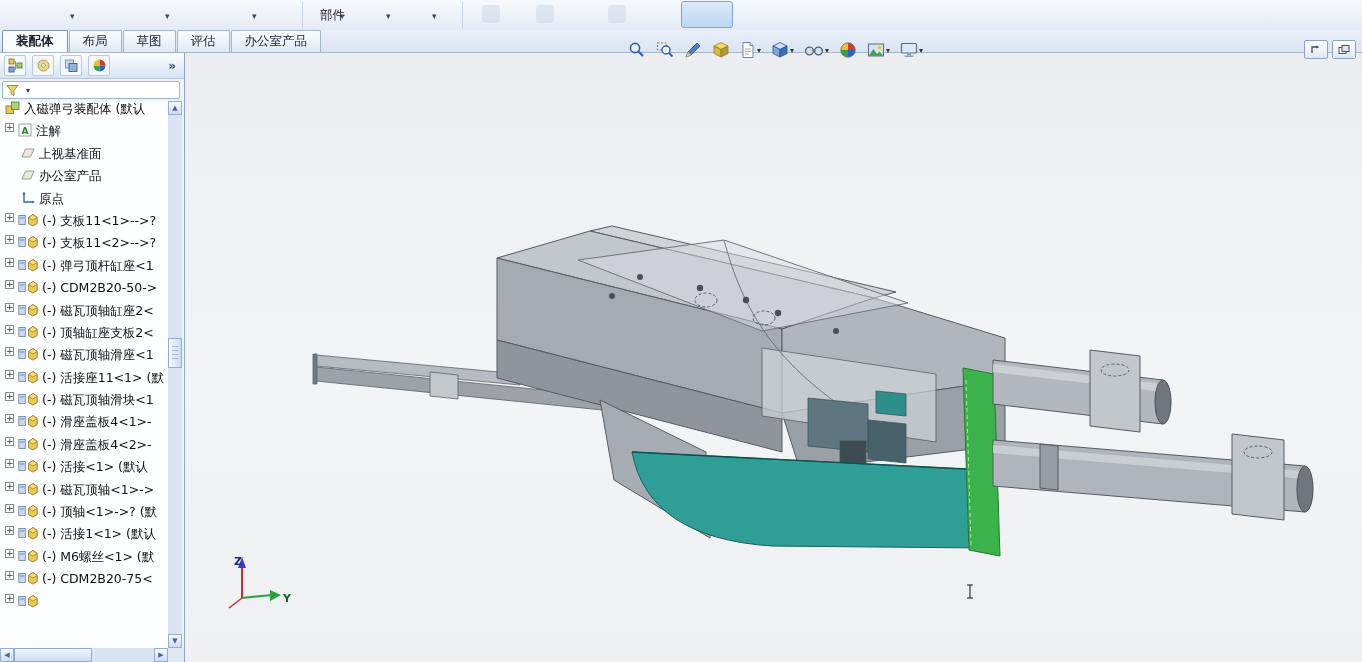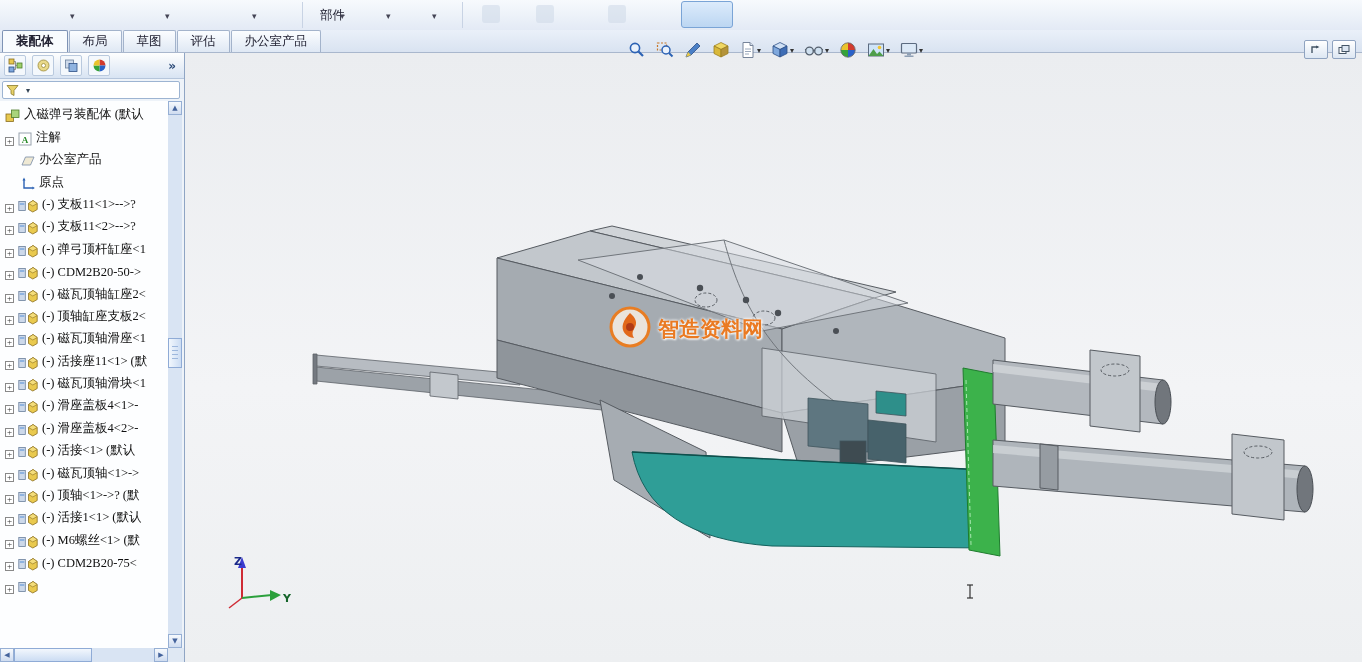--- a/index.html
+++ b/index.html
@@ -44,21 +44,21 @@
         display:flex;align-items:center;padding-left:4px;gap:6px;}
   .ptab{width:20px;height:19px;display:flex;align-items:center;justify-content:center;
         border:1px solid #b9c9de;border-radius:2px;background:#f4f8fc;}
   .chev{margin-left:auto;margin-right:8px;color:#2b4a77;font-weight:bold;font-size:12px;}
   .filter{position:absolute;left:2px;top:28px;width:178px;height:18px;background:#fff;
         border:1px solid #9db4d2;border-radius:2px;display:flex;align-items:center;
         padding-left:3px;gap:2px;box-sizing:border-box;}
   .filter .dd{font-size:8px;color:#345;}
 
   .tree{position:absolute;left:0;top:48px;width:168px;height:547px;background:#fdfeff;overflow:hidden;}
-  .trow{display:flex;align-items:flex-end;height:22.4px;padding-left:5px;font-size:12.5px;color:#101010;white-space:nowrap;font-family:Liberation Serif, serif;}
+  .trow{display:flex;align-items:flex-start;height:22.4px;padding-left:5px;font-size:12.5px;color:#101010;white-space:nowrap;}
   .trow.indent{padding-left:21px;}
   .exp{width:9px;height:9px;border:1px solid #898989;background:#fff;font-size:9px;line-height:7px;
        text-align:center;color:#333;margin-right:4px;flex:none;box-sizing:border-box;}
   .ticon{margin-right:4px;flex:none;display:flex;}
 
   
   .vsb{position:absolute;left:168px;top:48px;width:14px;height:547px;background:#d9e4f3;}
   .sb-btn{position:absolute;width:14px;height:14px;background:linear-gradient(#f6f9fd,#cfdcf0);
        border:1px solid #96afd4;box-sizing:border-box;font-size:7px;color:#44639c;text-align:center;line-height:12px;}
   .vsb-thumb{position:absolute;left:0;top:237px;width:14px;height:30px;
@@ -257,20 +257,28 @@
         </div>
         <div class="trow">
           <span class="exp">+</span>
           <span class="ticon">
             <svg width="14" height="14" viewBox="0 0 14 14">
               <rect x="1" y="1" width="12" height="12" fill="#fff" stroke="#98a2ae"></rect>
               <text x="7" y="10.5" font-size="9" font-weight="bold" fill="#2a8a2a" text-anchor="middle">A</text>
             </svg>
           </span>
           <span>注解</span>
+        </div>
+        <div class="trow indent">
+          <span class="ticon">
+            <svg width="14" height="14" viewBox="0 0 14 14">
+              <polygon points="1,11 4.5,3 13,3 9.5,11" fill="#efe9d4" stroke="#8595ad" stroke-width="0.9"></polygon>
+            </svg>
+          </span>
+          <span>上视基准面</span>
         </div>
         <div class="trow indent">
           <span class="ticon">
             <svg width="14" height="14" viewBox="0 0 14 14">
               <polygon points="1,11 4.5,3 13,3 9.5,11" fill="#efe9d4" stroke="#8595ad" stroke-width="0.9"></polygon>
             </svg>
           </span>
           <span>办公室产品</span>
         </div>
         <div class="trow indent">
@@ -590,24 +598,14 @@
       </g>
 
       <g stroke="#333" stroke-width="1.2">
         <line x1="970" y1="585" x2="970" y2="598"></line>
         <line x1="967" y1="585" x2="973" y2="585"></line>
         <line x1="967" y1="598" x2="973" y2="598"></line>
       </g>
     </svg>
   </div>
 
-  <div class="wm">
-    <span>
-      <svg width="44" height="44" viewBox="0 0 44 44">
-        <circle cx="22" cy="22" r="19" fill="#fdf3e7" fill-opacity="0.85" stroke="#ee7a18" stroke-width="3"></circle>
-        <path d="M22,8 C28,13 30,18 26,24 C24,27 24,30 26,33 C18,32 13,26 15,19 C16,15 19,11 22,8 Z" fill="#e8640f"></path>
-        <circle cx="22" cy="22" r="4" fill="#b33209"></circle>
-      </svg>
-    </span>
-    <span class="wm-text">智造资料网</span>
-  </div>
 
 </div>
 
 </body></html>

